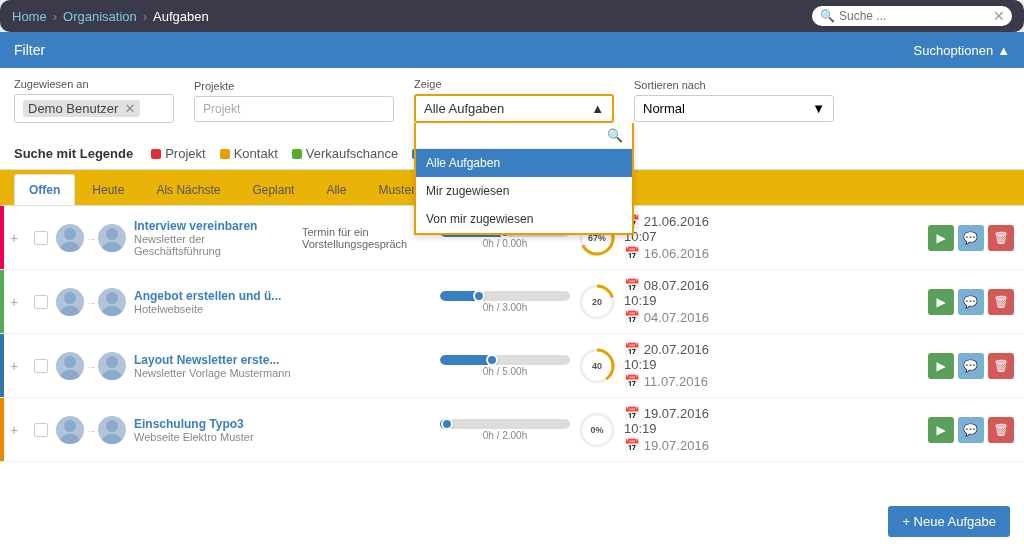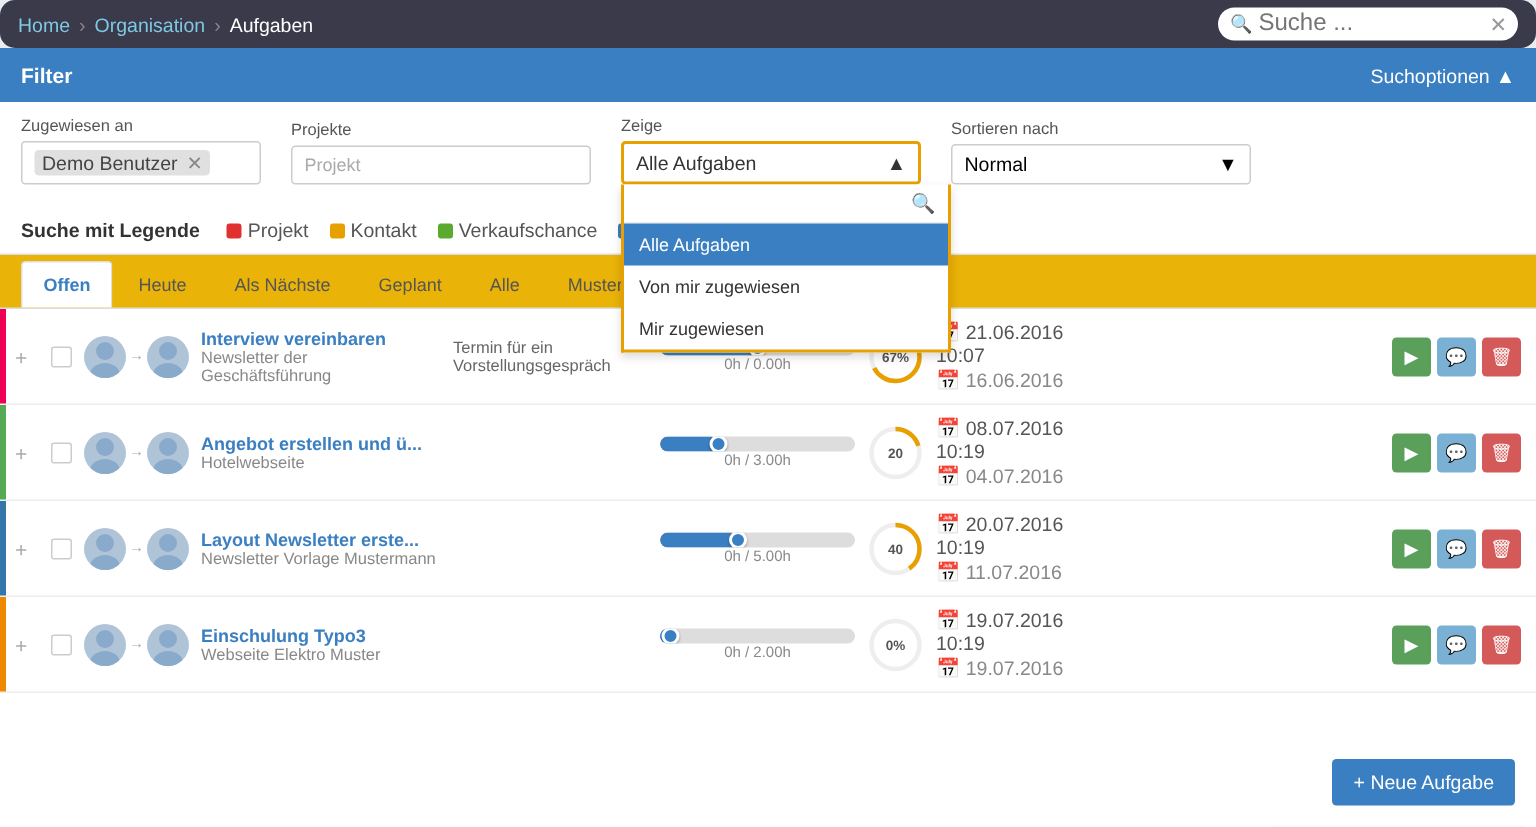--- a/index.html
+++ b/index.html
@@ -5,26 +5,26 @@
     * { box-sizing: border-box; margin: 0; padding: 0; font-family: Arial, sans-serif; font-size: 13px; }
     body { background: #e8edf2; width: 1024px; height: 551px; overflow: hidden; position: relative; }
 
     
     .topbar { background: #3a3a4a; height: 32px; display: flex; align-items: center; padding: 0 12px; justify-content: space-between; border-radius: 10px; }
     .breadcrumb { color: #ccc; display: flex; align-items: center; gap: 6px; font-size: 12px; }
     .breadcrumb a { color: #7ec8e3; text-decoration: none; }
     .breadcrumb span { color: #888; }
     .breadcrumb .current { color: #fff; }
     .search-bar { display: flex; align-items: center; background: #fff; border-radius: 14px; padding: 2px 8px; gap: 4px; width: 200px; }
-    .search-bar input { border: none; outline: none; font-size: 16px; color: #000000; width: 150px; }
+    .search-bar input { border: none; outline: none; font-size: 12px; color: #000000; width: 150px; }
     .search-clear { color: #999; cursor: pointer; font-size: 14px; }
 
     
     .filter-bar { background: #3a7fc1; padding: 0 14px; height: 36px; display: flex; align-items: center; justify-content: space-between; }
-    .filter-title { color: #fff; font-size: 14px; font-weight: bold; }
+    .filter-title { color: #fff; font-size: 14px; font-weight: normal; }
     .search-options { color: #fff; font-size: 12px; cursor: pointer; display: flex; align-items: center; gap: 4px; }
 
     
     .filter-body { background: #fff; padding: 10px 14px 8px; border-bottom: 1px solid #ddd; position: relative; }
     .filter-col { display: flex; flex-direction: column; gap: 4px; }
     .filter-label { font-size: 11px; color: #555; }
     .filter-input { border: 1px solid #ccc; border-radius: 3px; padding: 5px 8px; font-size: 12px; color: #333; display: flex; align-items: center; gap: 4px; }
     .filter-input.w160 { width: 160px; }
     .filter-input.w200 { width: 200px; }
     .filter-tag { background: #e0e0e0; border-radius: 3px; padding: 1px 5px; font-size: 11px; color: #444; }
@@ -87,21 +87,21 @@
     .btn-msg { background: #7ab0d4; }
     .btn-del { background: #d45a5a; }
 
     
     .new-task-btn { position: absolute; bottom: 14px; right: 14px; background: #3a7fc1; color: #fff; border: none; border-radius: 3px; padding: 8px 14px; cursor: pointer; font-size: 13px; display: flex; align-items: center; gap: 6px; }
 
     .page-wrap { position: relative; height: 551px; display: flex; flex-direction: column; }
 
     
     .zeige-wrapper { position: relative; z-index: 50; }
-    .filter-select-row { display: flex; gap: 20px; align-items: flex-end; }
+    .filter-select-row { display: flex; gap: 20px; align-items: center; }
   </style>
 </head>
 <body>
 
 <div class="page-wrap">
 
   <div class="topbar">
     <div class="breadcrumb">
       <a>Home</a>
       <span>›</span>
@@ -150,22 +150,22 @@
           <div class="zeige-select">
             <span>Alle Aufgaben</span>
             <span>▲</span>
           </div>
           <div class="dropdown-panel">
             <div class="dropdown-search">
               <input type="text" style="width: 100%;">
               <span style="color:#aaa;">🔍</span>
             </div>
             <div class="dropdown-item active">Alle Aufgaben</div>
+            <div class="dropdown-item">Mir zugewiesen</div>
             <div class="dropdown-item">Von mir zugewiesen</div>
-            <div class="dropdown-item">Mir zugewiesen</div>
           </div>
         </div>
       </div>
 
       <div class="filter-col sortby-col">
         <span class="filter-label">Sortieren nach</span>
         <div class="sortby-select">
           <span>Normal</span>
           <span>▼</span>
         </div>

